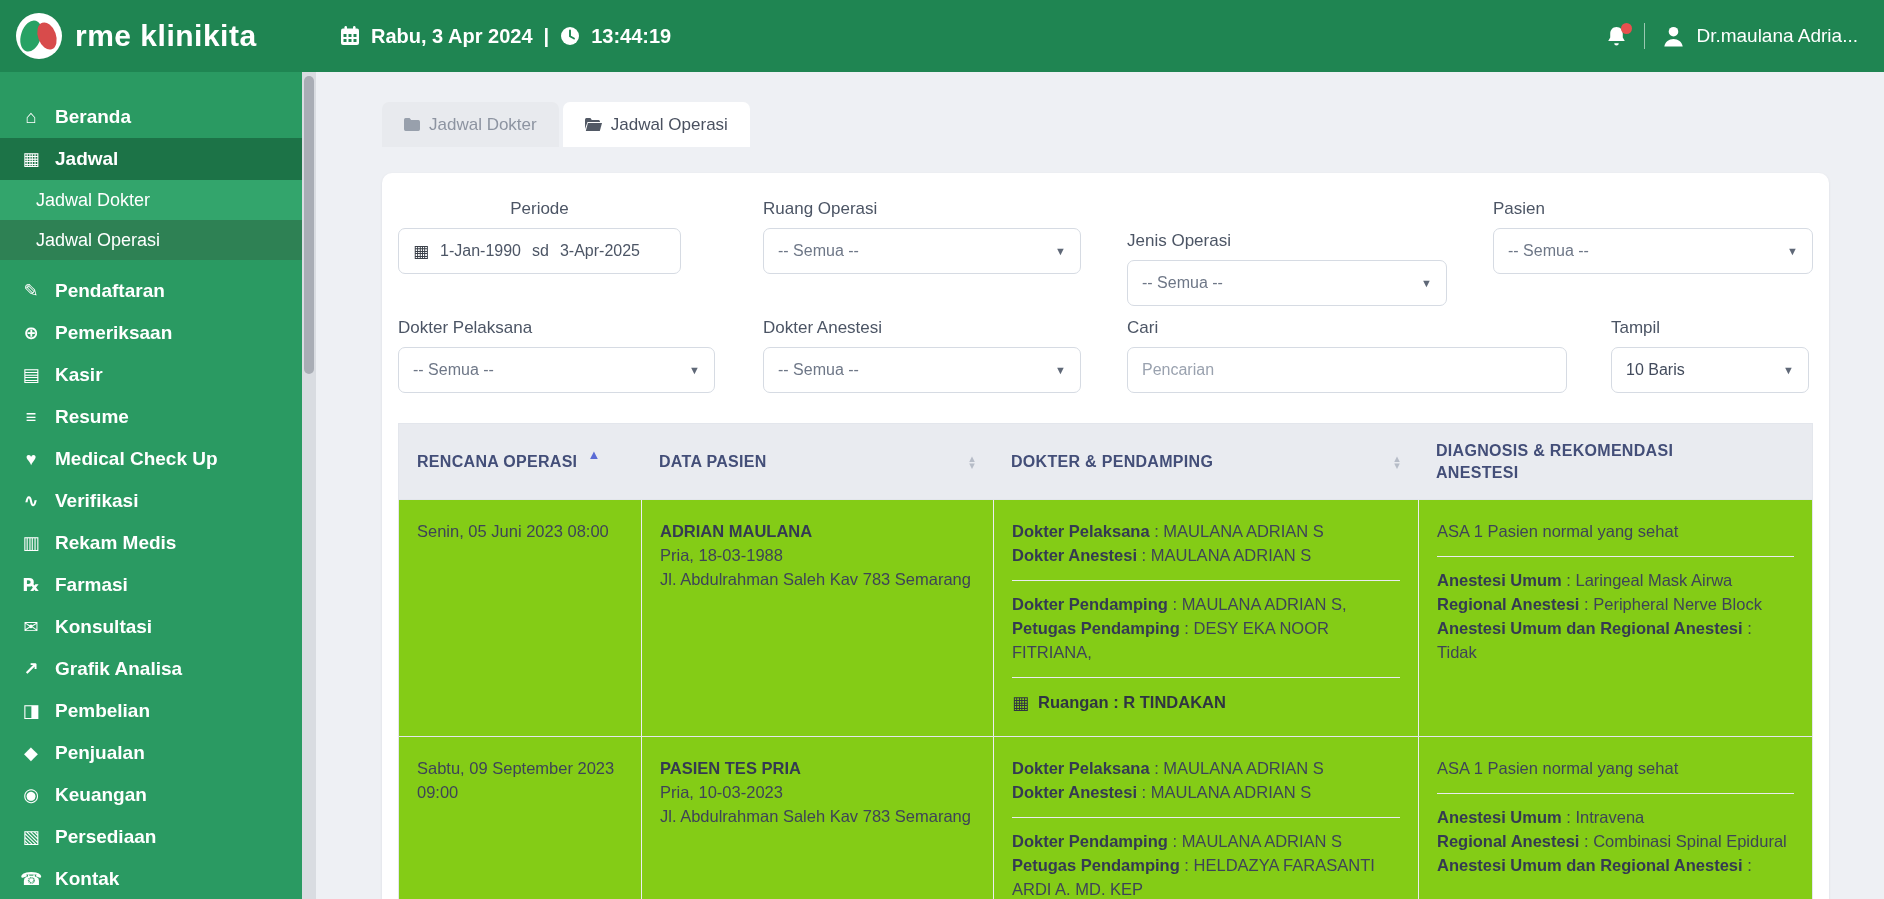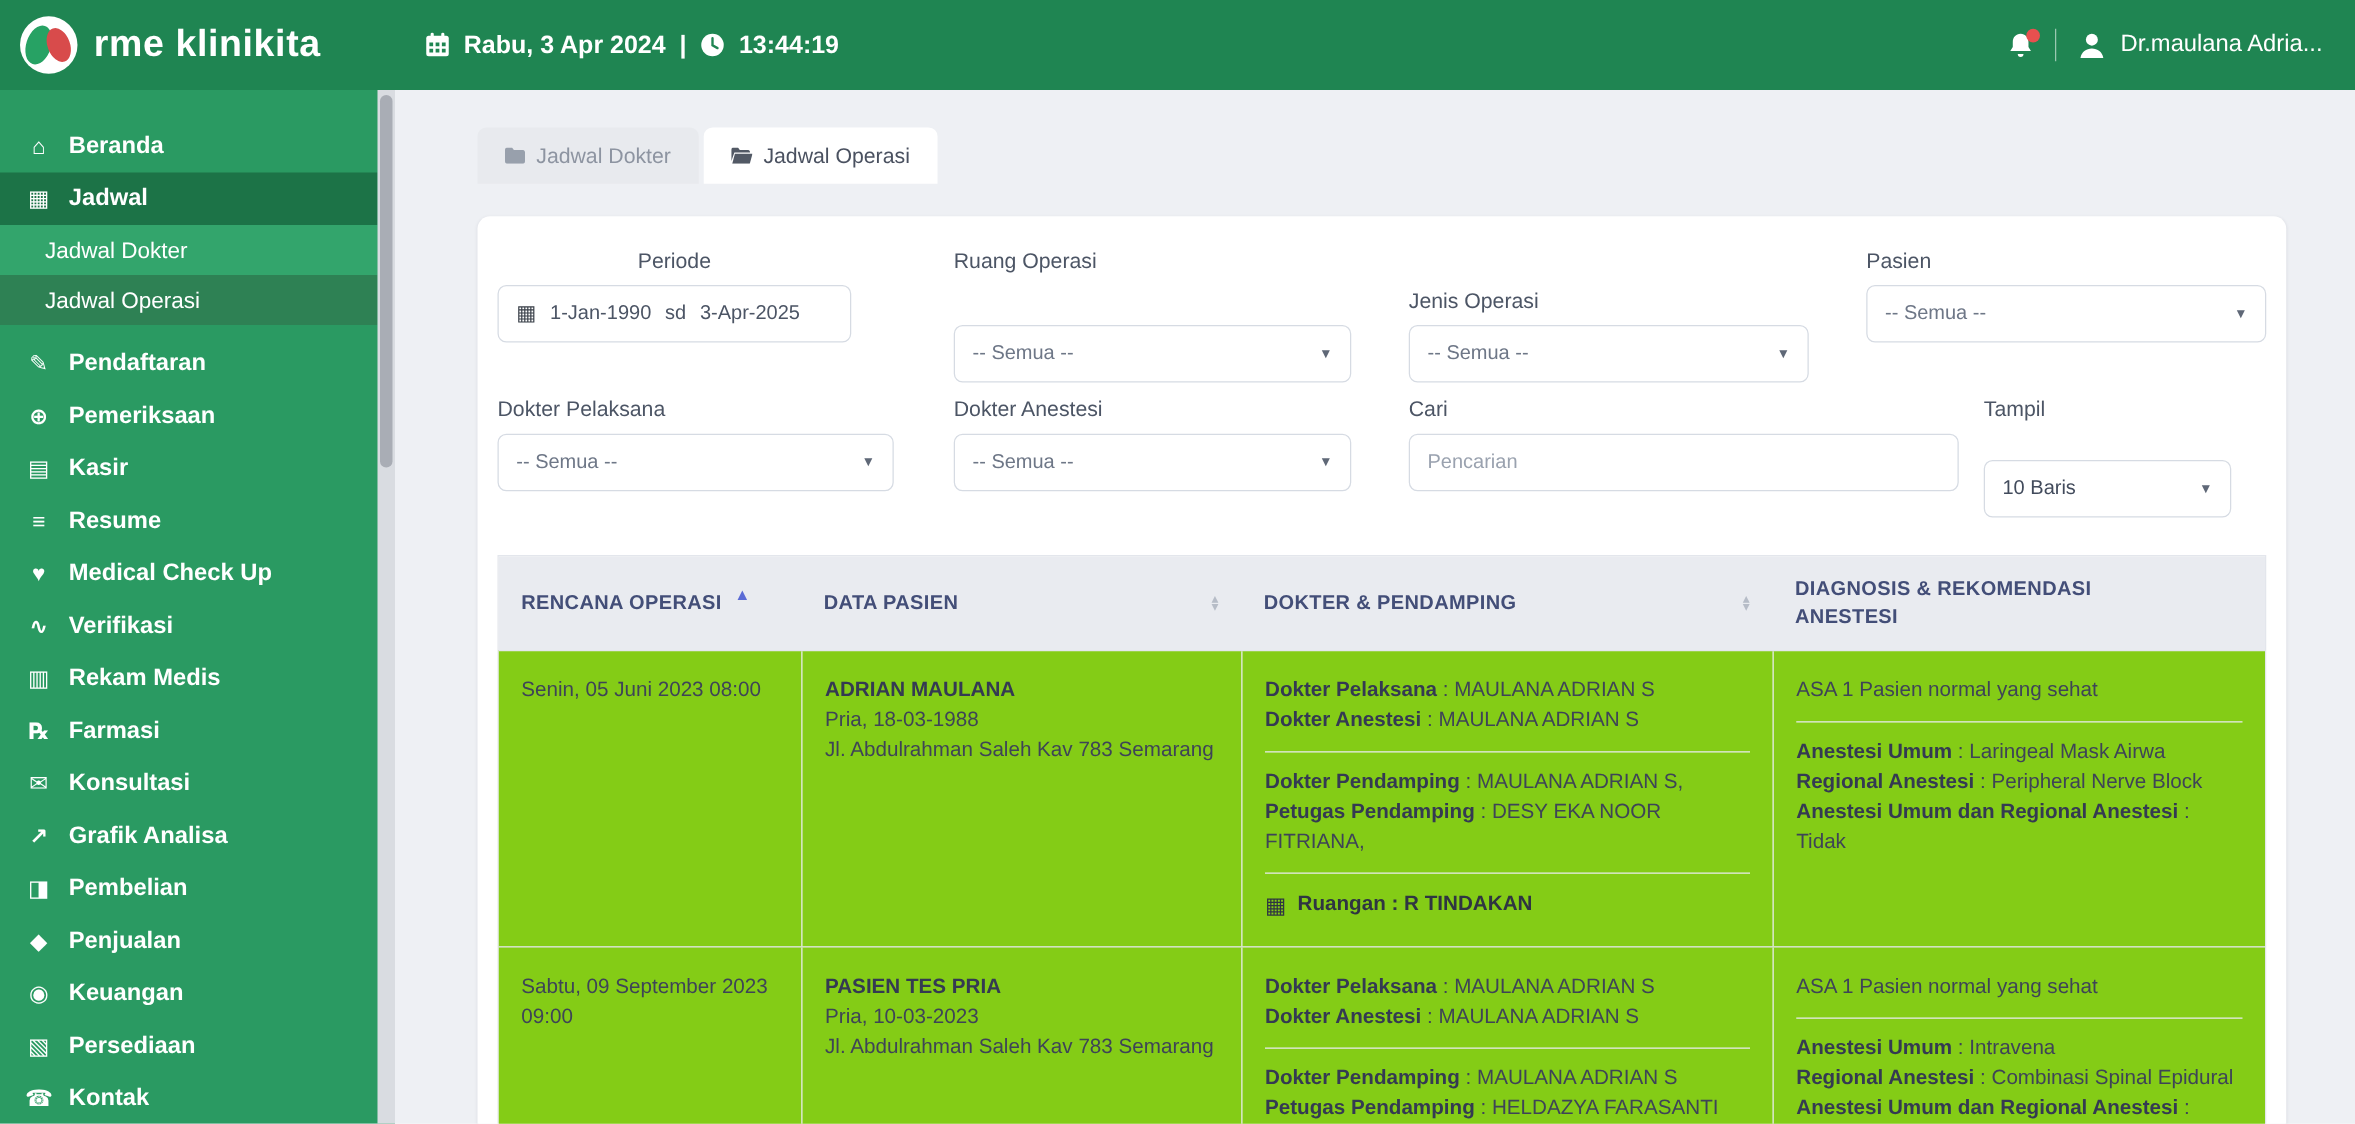--- a/index.html
+++ b/index.html
@@ -50,27 +50,27 @@
   .tab-icon { display:flex; }
 
   .card { width:1447px; margin-top:26px; background:#fff; border-radius:10px; box-shadow:0 1px 3px rgba(20,30,50,.08); padding:26px 16px 60px 16px; }
   .card-title { font-size:20px; font-weight:700; color:#3f4554; margin:0 0 30px 0; }
 
   
   .filter-row { display:flex; }
   .filter-row2 { margin-top:12px; }
   .fgroup { display:flex; flex-direction:column; }
   .fg1 { width:283px;text-align:center; }
-  .fg2 { width:318px; margin-left:82px;gap:32px; }
+  .fg2 { width:318px; margin-left:82px; }
   .fg3 { width:320px; margin-left:46px;margin-top:32px; }
   .fg4 { width:320px; margin-left:46px; }
   .fg5 { width:317px; }
   .fg6 { width:318px; margin-left:48px; }
   .fg7 { width:440px; margin-left:46px; }
-  .fg8 { width:198px; margin-left:20px;gap:21px; }
+  .fg8 { width:198px; margin-left:44px; }
   .f-label { font-size:17px; color:#4c5565; margin-bottom:9px; }
   .control { height:46px; border:1px solid #d6dbe3; border-radius:7px; background:#fff; display:flex; align-items:center; padding:0 14px; font-size:16px; color:#6e7787; }
   .daterange { gap:11px; color:#4c5565; cursor:pointer; }
   .cal-glyph { color:#3a4049; font-size:17px; }
   .select { justify-content:space-between; cursor:pointer; }
   .select.dark { color:#424b5c; }
   .caret { font-size:11px; color:#5f6877; }
   input.search { width:100%; height:46px; border:1px solid #d6dbe3; border-radius:7px; padding:0 14px; font-size:16px; color:#3c4354; outline:none; background:#fff; font-family:inherit; }
   input.search::placeholder { color:#9aa2af; }
 

